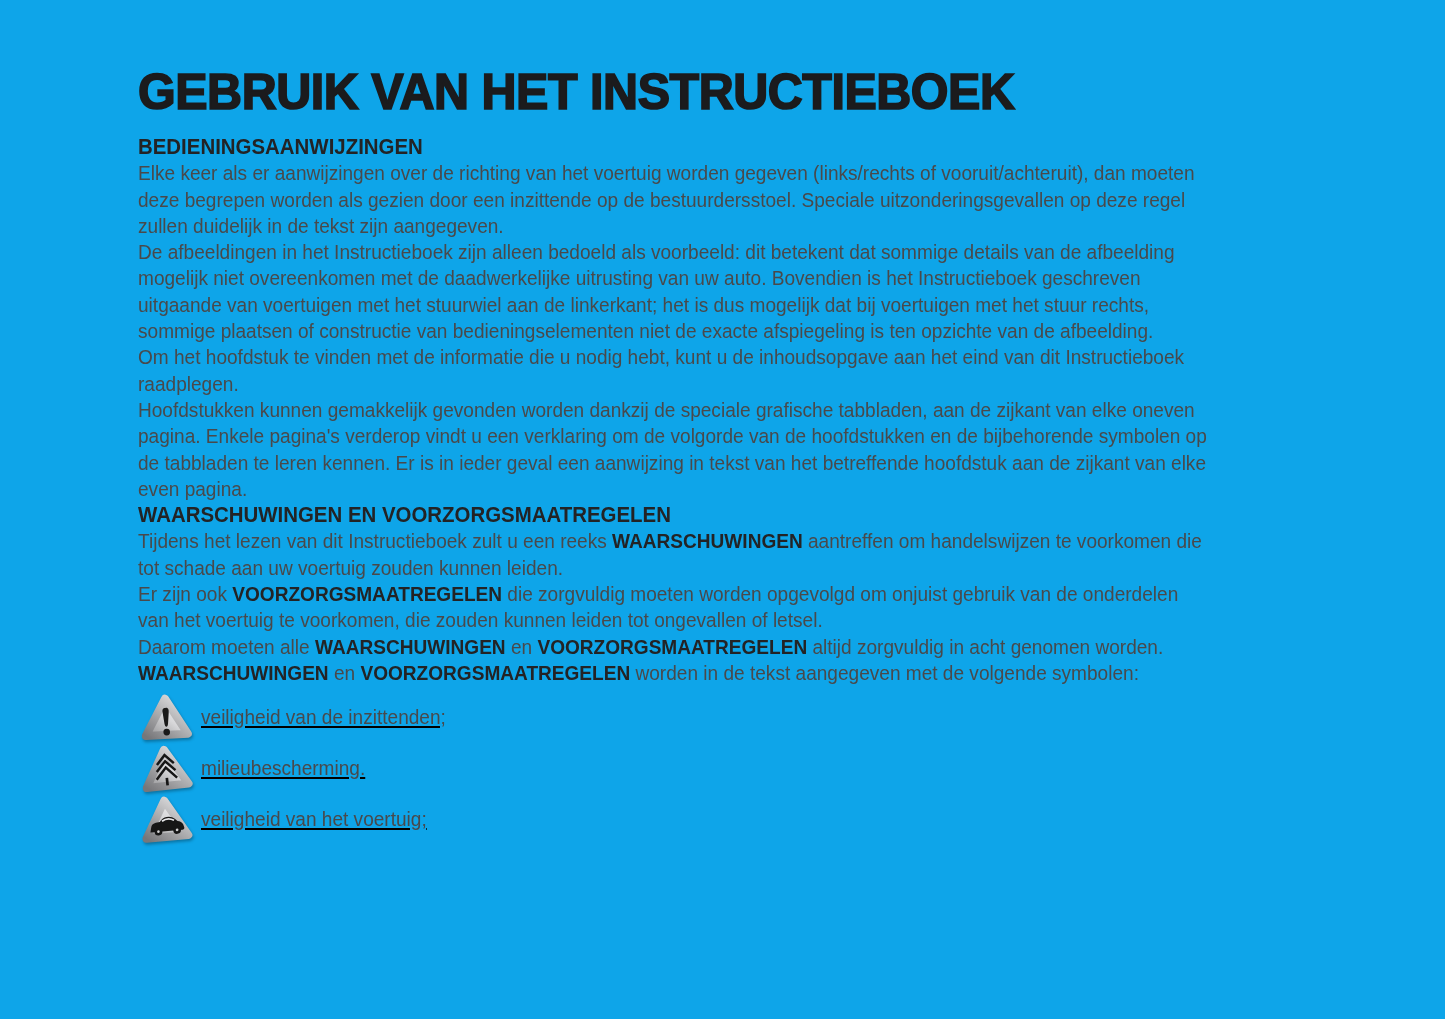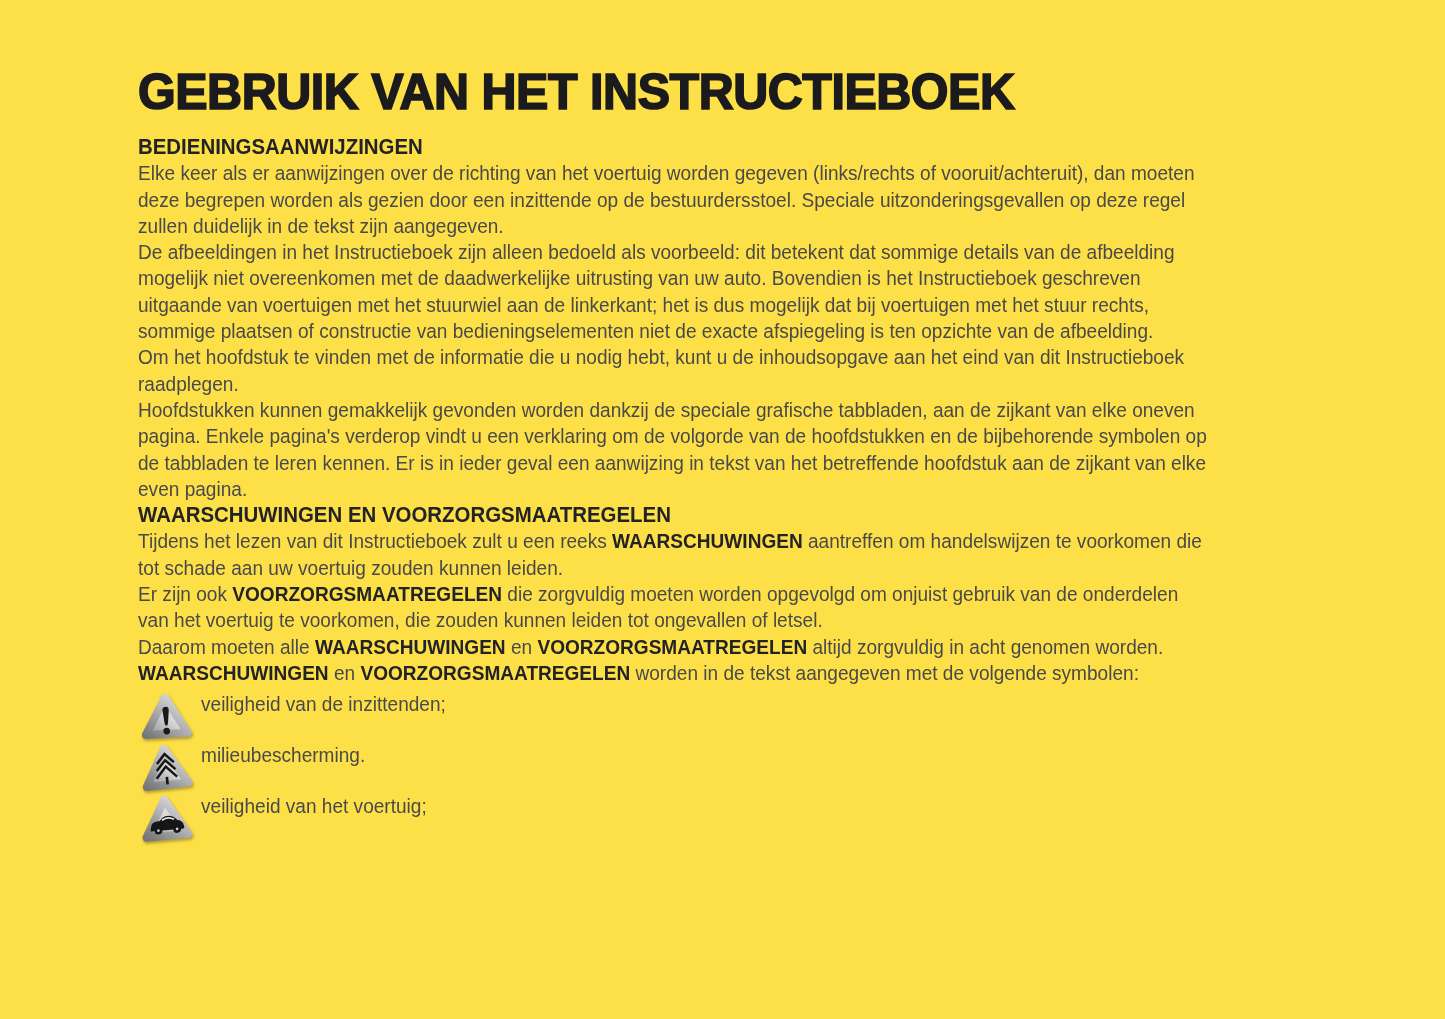--- a/index.html
+++ b/index.html
@@ -2,21 +2,21 @@
 <html><head>
 <meta charset="utf-8">
 <style>
   html, body {
     margin: 0; padding: 0;
     width: 1445px; height: 1019px;
     background: #ffffff;
     overflow: hidden;
     font-family: "Liberation Sans", sans-serif;
   }
-  .page { position: absolute; inset: 0; background: #fde047; padding-left: 8px; }
+  .page { position: absolute; inset: 0; background: #0ea5e9; padding-left: 8px; }
   .content { position: absolute; left: 138px; top: 70px; width: 1270px; }
 
   h1.title {
     margin: 0 0 20px 0;
     font-weight: bold;
     font-size: 50px;
     line-height: 44px;
     letter-spacing: -0.5px;
     color: #1b1b1d;
     -webkit-text-stroke: 1.7px #1b1b1d;
@@ -38,21 +38,21 @@
     margin: 0;
     font-size: 20.5px;
     line-height: 26.3px;
     color: #49494b;
     white-space: pre-line;
     transform: scaleX(0.93);
     transform-origin: 0 0;
   }
   p.body .bold { font-weight: bold; color: #232325; }
 
-  .symbol-row { display: flex; align-items: flex-start; height: 51px; }
+  .symbol-row { display: flex; align-items: center; height: 51px; text-decoration: underline; }
   .symbol-row.first { margin-top: 5px; }
   .tri { width: 56px; height: 50px; flex: 0 0 auto; }
   .tri svg { display: block; filter: drop-shadow(1px 2px 1.5px rgba(0,0,0,0.30)); }
   .symbol-label {
     display: inline-block;
     margin-left: 7px;
     font-size: 20.5px;
     line-height: 26.3px;
     color: #49494b;
     transform: scaleX(0.93);

